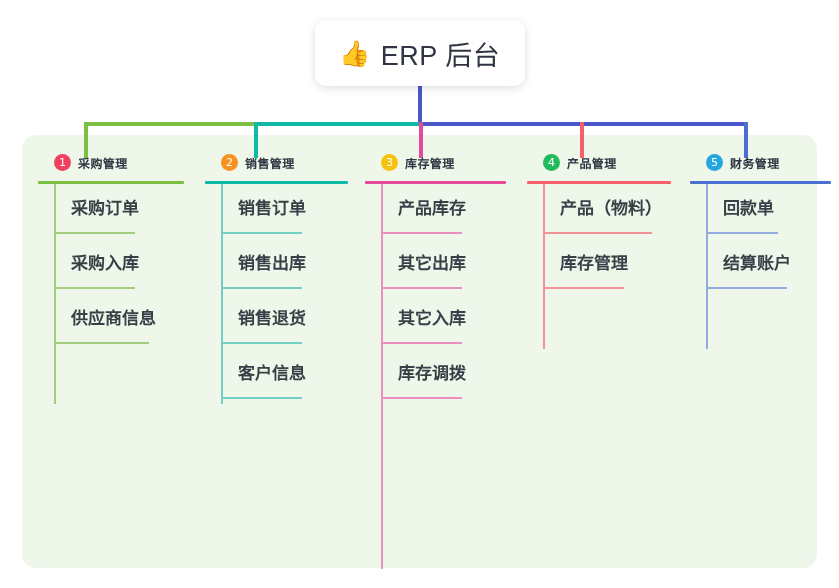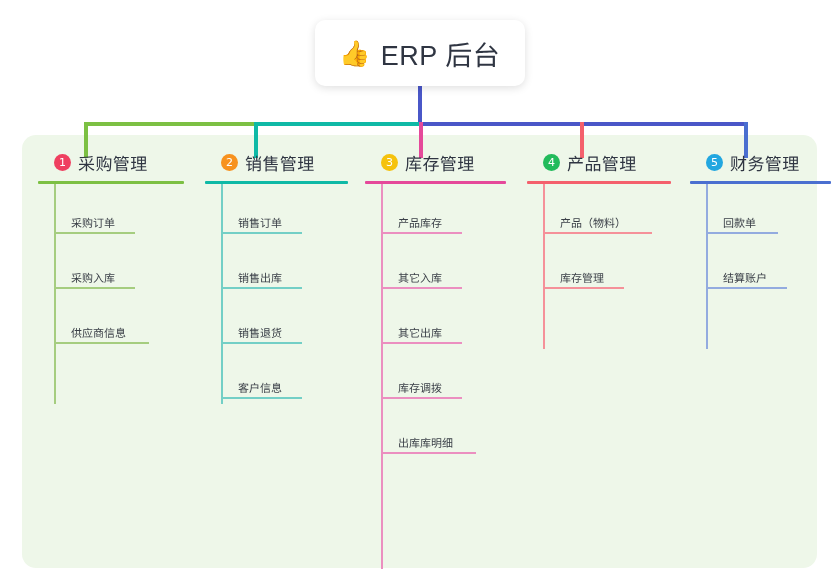--- a/index.html
+++ b/index.html
@@ -58,45 +58,47 @@
     white-space:nowrap;
   }
   .badge{
     width:17px;height:17px;border-radius:50%;
     color:#fff;font-size:11px;
     display:flex;align-items:center;justify-content:center;
     flex:0 0 auto;
     font-family:"DejaVu Sans",sans-serif;
   }
   .col-title{
-    font-size:17px;
+    font-size:12px;
     color:#2f3542;
     letter-spacing:.4px;
+    font-weight:bold;
   }
   .col-underline{
     height:3px;
     border-radius:1px;
     margin-top:5px;
   }
   .col-body{position:relative;}
   .spine{
     position:absolute;
     left:16px;top:0;
     width:2px;
   }
   .leaf{
     position:relative;
     height:55px;
   }
   .leaf-label{
     position:absolute;
-    left:33px;bottom:9px;
-    font-size:11px;
+    left:33px;bottom:20px;
+    font-size:17px;
     color:#3a3f47;
     white-space:nowrap;
+    font-weight:bold;
   }
   .leaf-rule{
     position:absolute;
     left:16px;bottom:5px;
     height:2px;
   }
 </style>
 </head>
 <body>
 
@@ -176,35 +178,31 @@
           <span class="col-title">库存管理</span>  
         </div>  
         <div class="col-underline" style="background:#e5499a;width:141px;"></div>  
         <div class="col-body" style="height:393px;">    
           <div class="spine" style="height:385px;background:#eb8fc0;"></div>    
           <div class="leaf">      
             <span class="leaf-label">产品库存</span>      
             <span class="leaf-rule" style="width:81.2px;background:#eb8fc0;"></span>    
           </div>    
           <div class="leaf">      
+            <span class="leaf-label">其它出库</span>      
+            <span class="leaf-rule" style="width:81.2px;background:#eb8fc0;"></span>    
+          </div>    
+          <div class="leaf">      
             <span class="leaf-label">其它入库</span>      
             <span class="leaf-rule" style="width:81.2px;background:#eb8fc0;"></span>    
           </div>    
           <div class="leaf">      
-            <span class="leaf-label">其它出库</span>      
-            <span class="leaf-rule" style="width:81.2px;background:#eb8fc0;"></span>    
-          </div>    
-          <div class="leaf">      
             <span class="leaf-label">库存调拨</span>      
             <span class="leaf-rule" style="width:81.2px;background:#eb8fc0;"></span>    
           </div>    
-          <div class="leaf">      
-            <span class="leaf-label">出库库明细</span>      
-            <span class="leaf-rule" style="width:95px;background:#eb8fc0;"></span>    
-          </div>  
         </div>
       </div>
       <div class="col" style="left:527px;width:148px;">  
         <div class="col-head">    
           <span class="badge" style="background:#22bb5b;">4</span>    
           <span class="col-title">产品管理</span>  
         </div>  
         <div class="col-underline" style="background:#f4606c;width:144px;"></div>  
         <div class="col-body" style="height:173px;">    
           <div class="spine" style="height:165px;background:#f59199;"></div>    

